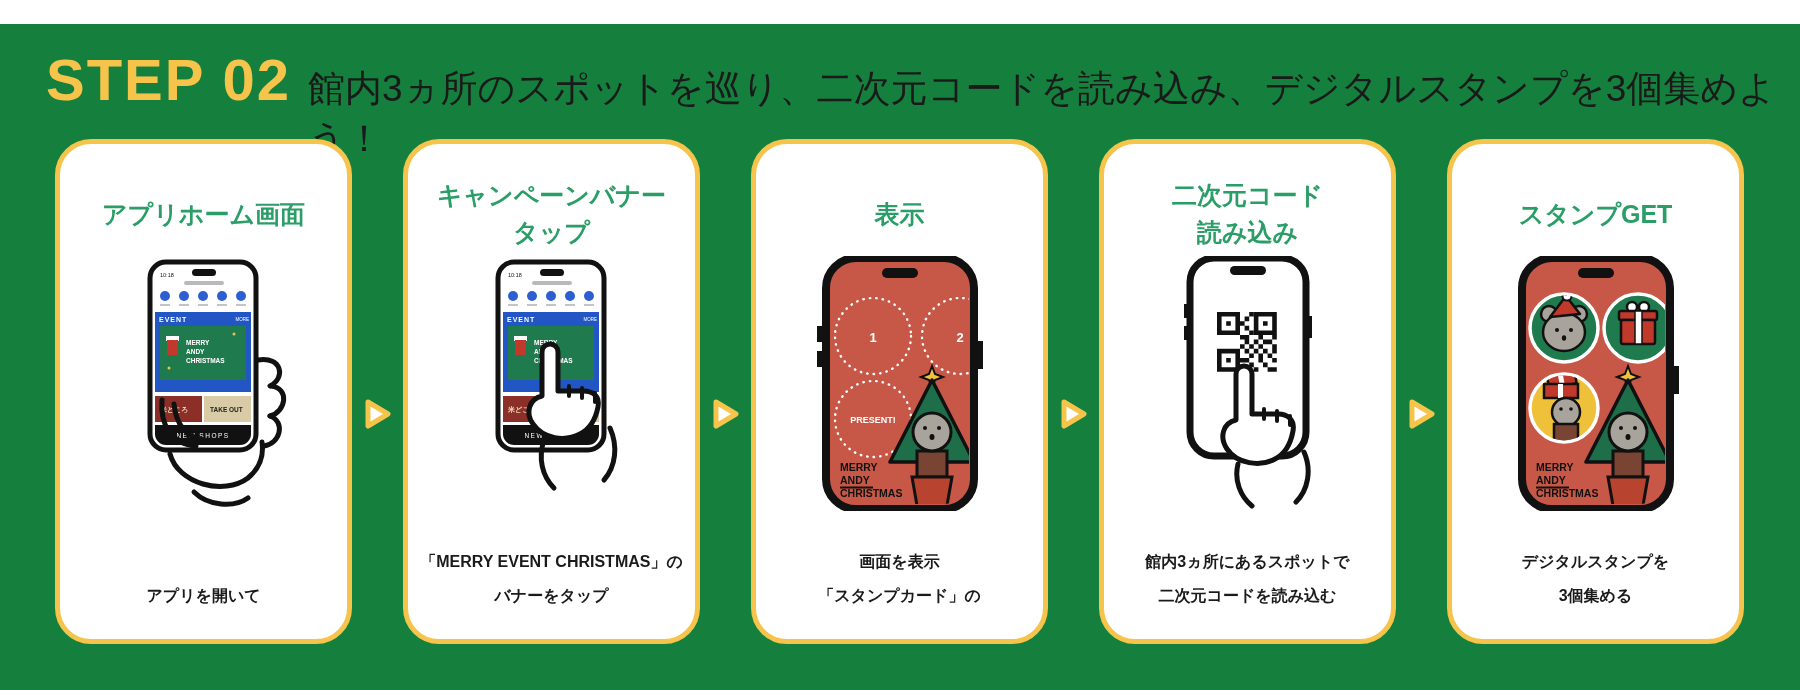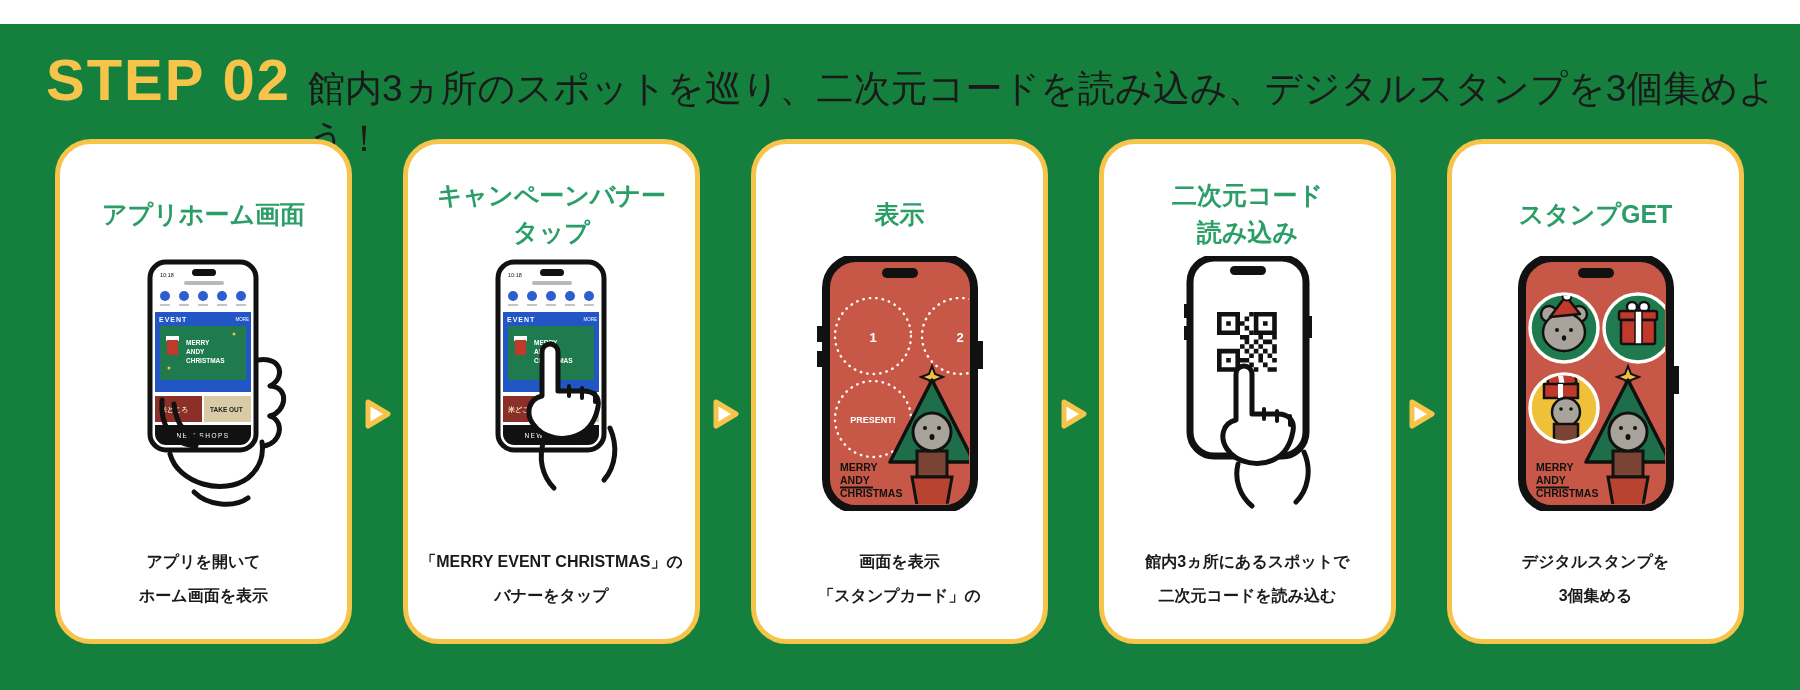--- a/index.html
+++ b/index.html
@@ -83,21 +83,20 @@
           <path d="M100,148 C102,168 112,182 130,184"></path>
           <path d="M96,198 C104,228 150,240 174,222 C186,212 190,200 188,186"></path>
           <path d="M184,104 C208,100 212,122 196,130"></path>
           <path d="M197,130 C216,132 212,156 196,160"></path>
           <path d="M196,160 C212,166 206,188 190,190"></path>
           <path d="M120,236 C134,250 160,252 174,242"></path>
         </g>
       </svg>
       <div class="p-desc">
         <div>アプリを開いて</div>
-        <div>ホーム画面を表示</div>
       </div>
     </section>
 
     <div class="gap">
         <svg class="arrow" width="30" height="34" viewBox="0 0 30 34">
           <polygon points="5,5 25,17 5,29" fill="#fff" stroke="#F6C44A" stroke-width="5" stroke-linejoin="round"></polygon>
         </svg>
       </div>
 
     <section class="panel">

